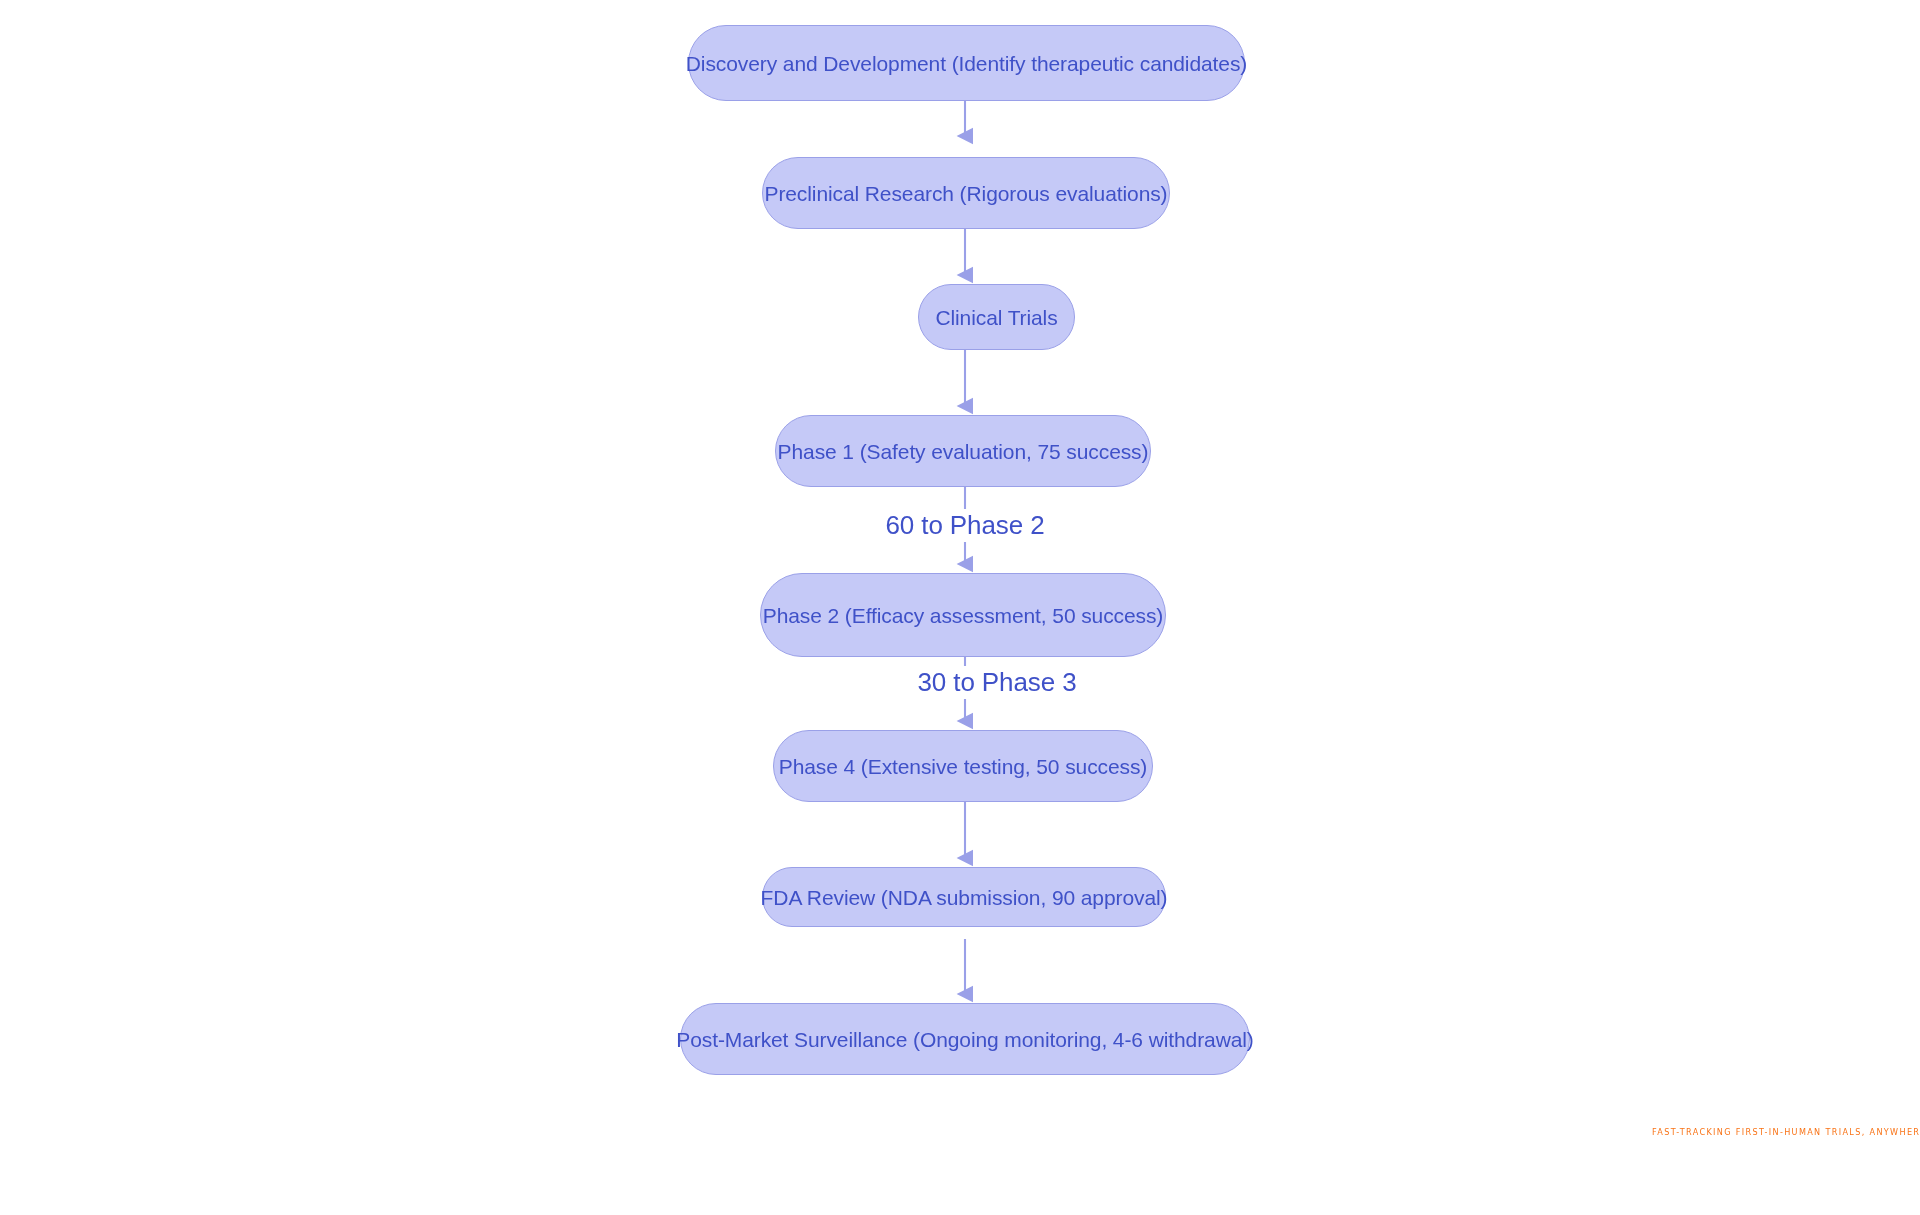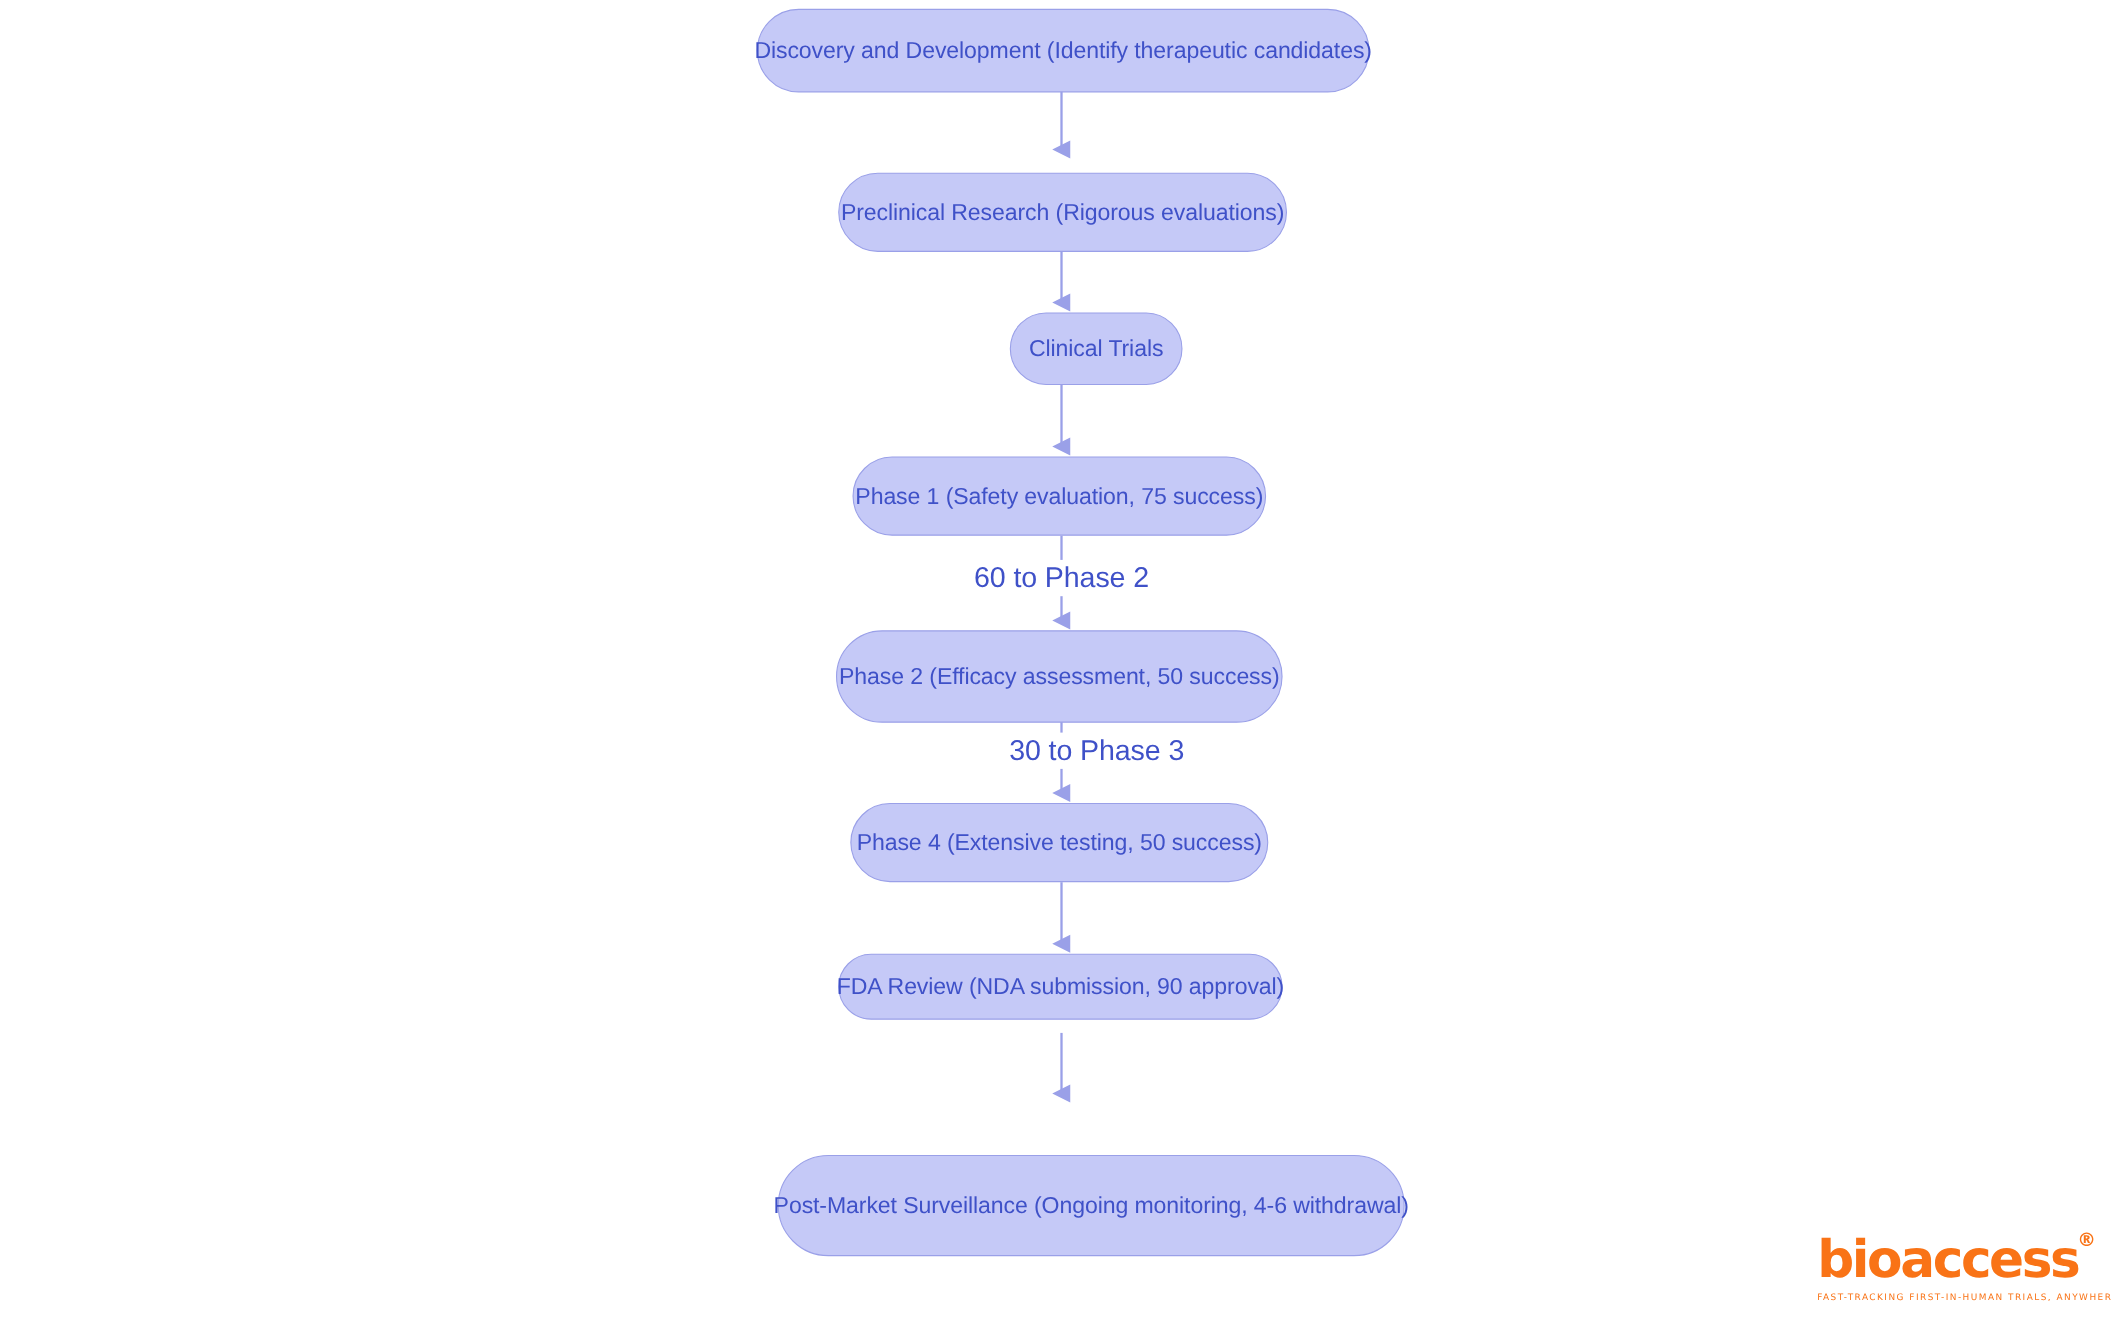--- a/index.html
+++ b/index.html
@@ -115,38 +115,35 @@
 
   <line x1="965" y1="487" x2="965" y2="564" stroke="#9aa0e8" stroke-width="2.1" marker-end="url(#arrowhead)"></line>
 
   <line x1="965" y1="645" x2="965" y2="721" stroke="#9aa0e8" stroke-width="2.1" marker-end="url(#arrowhead)"></line>
 
   <line x1="965" y1="802" x2="965" y2="858" stroke="#9aa0e8" stroke-width="2.1" marker-end="url(#arrowhead)"></line>
 
   <line x1="965" y1="939" x2="965" y2="994" stroke="#9aa0e8" stroke-width="2.1" marker-end="url(#arrowhead)"></line>
 </svg>
 
-<div class="node" style="left:688px; top:8px; width:557px; height:76px;">Discovery and Development (Identify therapeutic candidates)</div>
+<div class="node" style="left:688px; top:25px; width:557px; height:76px;">Discovery and Development (Identify therapeutic candidates)</div>
 
 <div class="node" style="left:762px; top:157px; width:408px; height:72px;">Preclinical Research (Rigorous evaluations)</div>
 
 <div class="node" style="left:918px; top:284px; width:157px; height:66px;">Clinical Trials</div>
 
 <div class="node" style="left:775px; top:415px; width:376px; height:72px;">Phase 1 (Safety evaluation, 75 success)</div>
 
 <div class="node" style="left:760px; top:573px; width:406px; height:84px;">Phase 2 (Efficacy assessment, 50 success)</div>
 
 <div class="node" style="left:773px; top:730px; width:380px; height:72px;">Phase 4 (Extensive testing, 50 success)</div>
 
 <div class="node" style="left:762px; top:867px; width:404px; height:60px;">FDA Review (NDA submission, 90 approval)</div>
 
-<div class="node" style="left:680px; top:1050px; width:570px; height:92px;margin-left:27px;">Post-Market Surveillance (Ongoing monitoring, 4-6 withdrawal)</div>
+<div class="node" style="left:680px; top:1003px; width:570px; height:72px;">Post-Market Surveillance (Ongoing monitoring, 4-6 withdrawal)</div>
 
 <div class="edge-label" style="left:965px; top:509px;">60 to Phase 2</div>
 
 <div class="edge-label" style="left:965px; top:666px;margin-left:32px;">30 to Phase 3</div>
 
 <div class="logo-wrap">
-  <div class="logo-word">
-    <span>bioaccess</span><span class="logo-reg">®</span>
-  </div>
   <div class="logo-tag">FAST-TRACKING FIRST-IN-HUMAN TRIALS, ANYWHERE</div>
 </div>
 
 </body></html>

